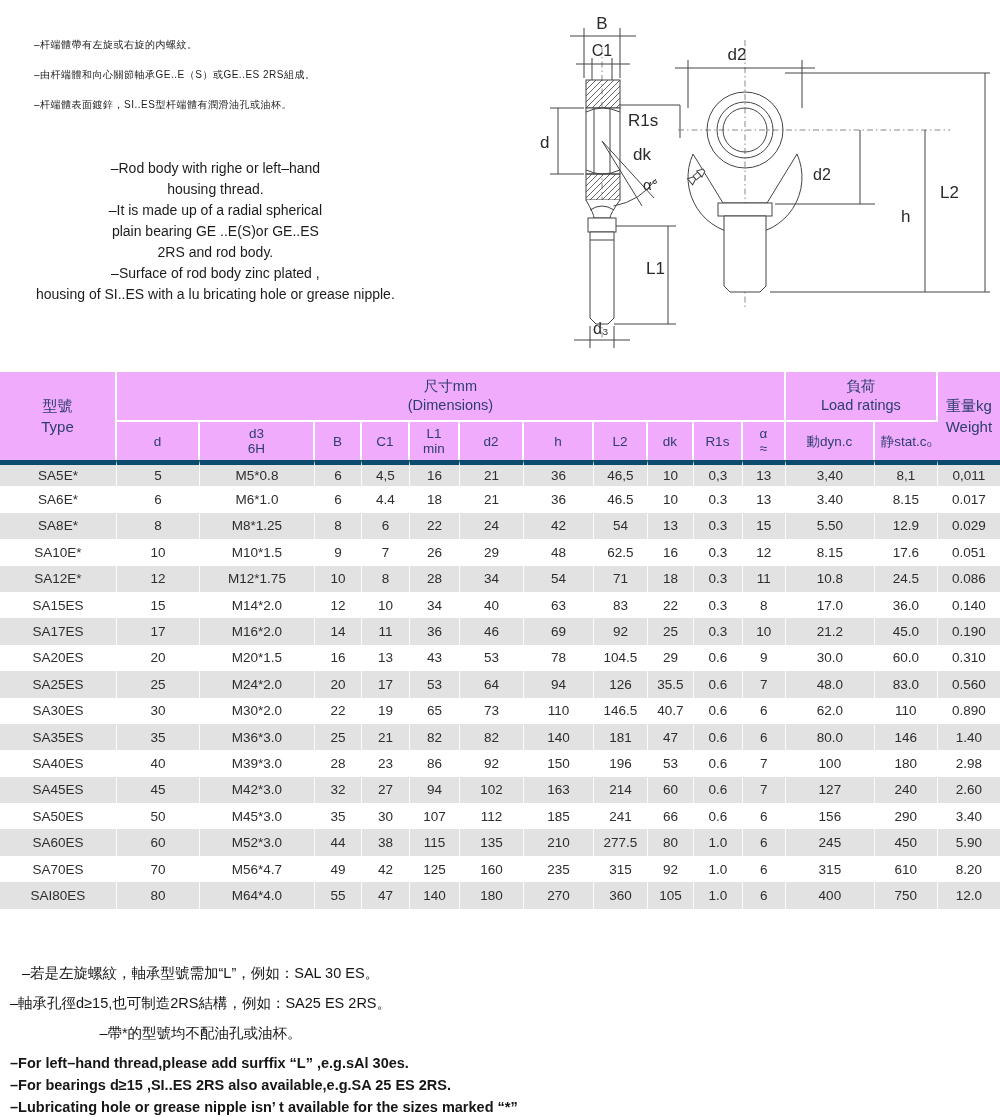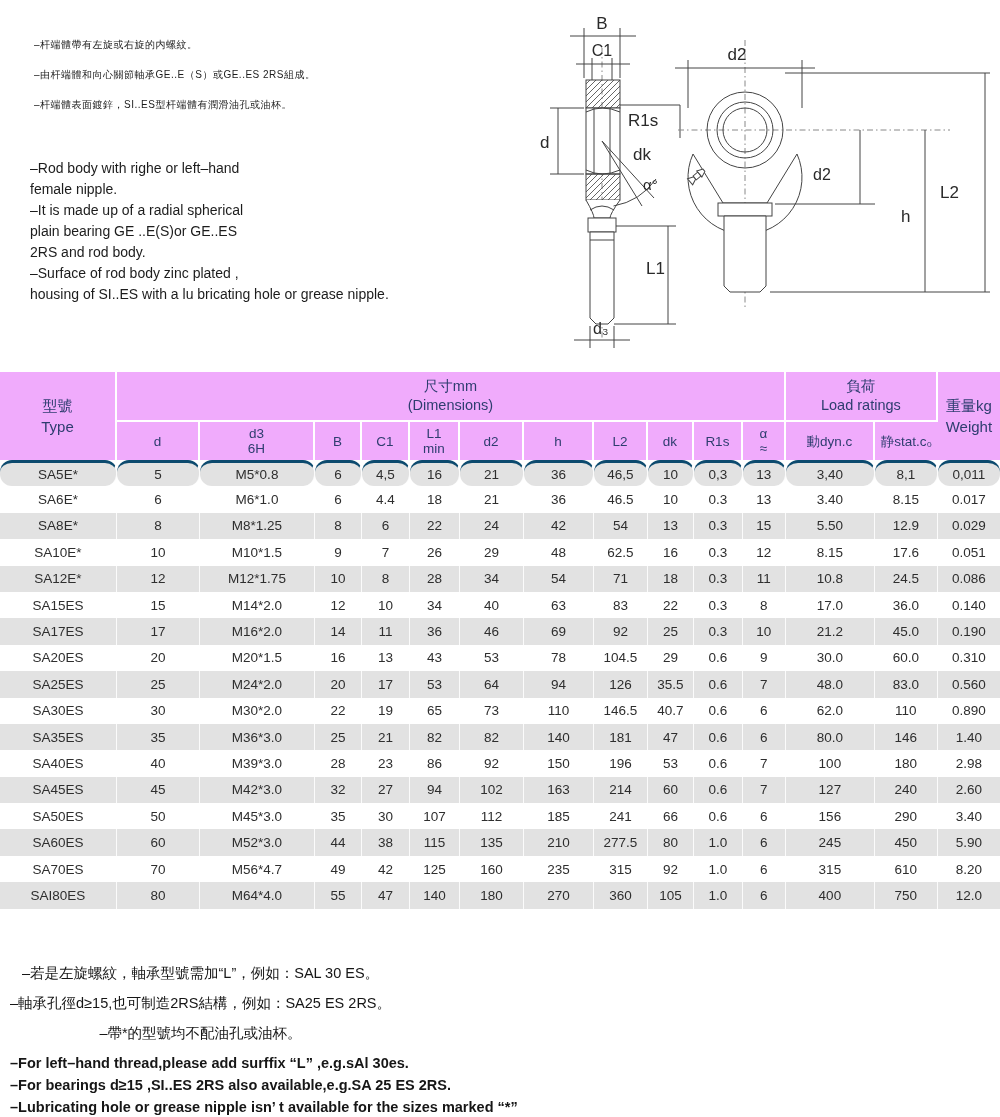--- a/index.html
+++ b/index.html
@@ -3,21 +3,21 @@
 <meta charset="utf-8">
 <style>
   * { margin:0; padding:0; box-sizing:border-box; }
   html,body { background:#fff; }
   body { font-family:"Liberation Sans","DejaVu Sans",sans-serif; color:#222; }
   .page { position:relative; width:1000px; height:1117px; background:#fff; overflow:hidden; }
 
   
   .cn-notes { position:absolute; left:34px; top:30px; }
   .cn-notes .line { font-size:10px; color:#1c1c1c; line-height:30px; letter-spacing:0.5px; }
-  .en-notes { position:absolute; left:30px; top:158px; }
+  .en-notes { position:absolute; left:36px; top:158px;text-align:center; }
   .en-notes .line { font-size:14px; color:#1c1c1c; line-height:21px; }
 
   
   .diagram-svg { position:absolute; left:530px; top:8px; }
   .diagram-svg text { font-family:"Liberation Sans","DejaVu Sans",sans-serif; fill:#2a2a2a; }
 
   
   .spec-table { position:absolute; left:0; top:372px; width:1000px; border-collapse:separate; border-spacing:0; table-layout:fixed; }
   .spec-table th, .spec-table td { text-align:center; vertical-align:middle; overflow:hidden; }
   .spec-table thead th { background:#f0abfc; color:#2e3d6f; font-weight:normal; }
@@ -25,42 +25,42 @@
   .th-sub { font-size:13.5px; line-height:15px; height:40px; }
   .th-type { font-size:15px; line-height:21px; }
   .spec-table thead th { border-right:2px solid #fff; }
   .spec-table thead tr.sub-row th { border-top:2px solid #fff; }
   .spec-table thead th:last-child { border-right:none; }
   .spec-table tbody { font-size:13.5px; color:#2e2e2e; }
   .spec-table tbody td { height:26.4px; border-right:1px solid rgba(255,255,255,0.85); }
   .spec-table tbody td:last-child { border-right:none; }
   .spec-table tbody tr:nth-child(odd) td { background:#e2e2e2; }
   .spec-table tbody tr:nth-child(even) td { background:#ffffff; }
-  .spec-table tbody tr:first-child td { border-top:3px solid #0c4a6e;border-radius:12px; }
+  .spec-table tbody tr:first-child td { border-top:5px solid #0c4a6e; }
 
   
   .bottom-cn { position:absolute; left:10px; top:958px; }
   .bottom-cn .line { font-size:14.5px; color:#161616; line-height:30px;text-align:center; }
   .bottom-en { position:absolute; left:10px; top:1052px;font-weight:bold; }
   .bottom-en .line { font-size:14.5px; color:#161616; line-height:22px; }
 </style>
 </head>
 <body>
 
 <div class="page">
 
   <div class="cn-notes">
     <div class="line">–杆端體帶有左旋或右旋的内螺紋。</div>
     <div class="line">–由杆端體和向心關節軸承GE..E（S）或GE..ES 2RS組成。</div>
     <div class="line">–杆端體表面鍍鋅，SI..ES型杆端體有潤滑油孔或油杯。</div>
   </div>
 
   <div class="en-notes">
     <div class="line">–Rod body with righe or left–hand</div>
-    <div class="line"> female nipple.</div>
+    <div class="line"> housing thread.</div>
     <div class="line">–It is made up of a radial spherical</div>
     <div class="line"> plain bearing GE ..E(S)or GE..ES</div>
     <div class="line"> 2RS and rod body.</div>
     <div class="line">–Surface of rod body zinc plated ,</div>
     <div class="line">housing of SI..ES with a lu bricating hole or grease nipple.</div>
   </div>
 
   <svg class="diagram-svg" width="470" height="348" viewBox="0 0 470 348">
     <defs>
       <pattern id="hatch" patternUnits="userSpaceOnUse" width="6" height="6">

